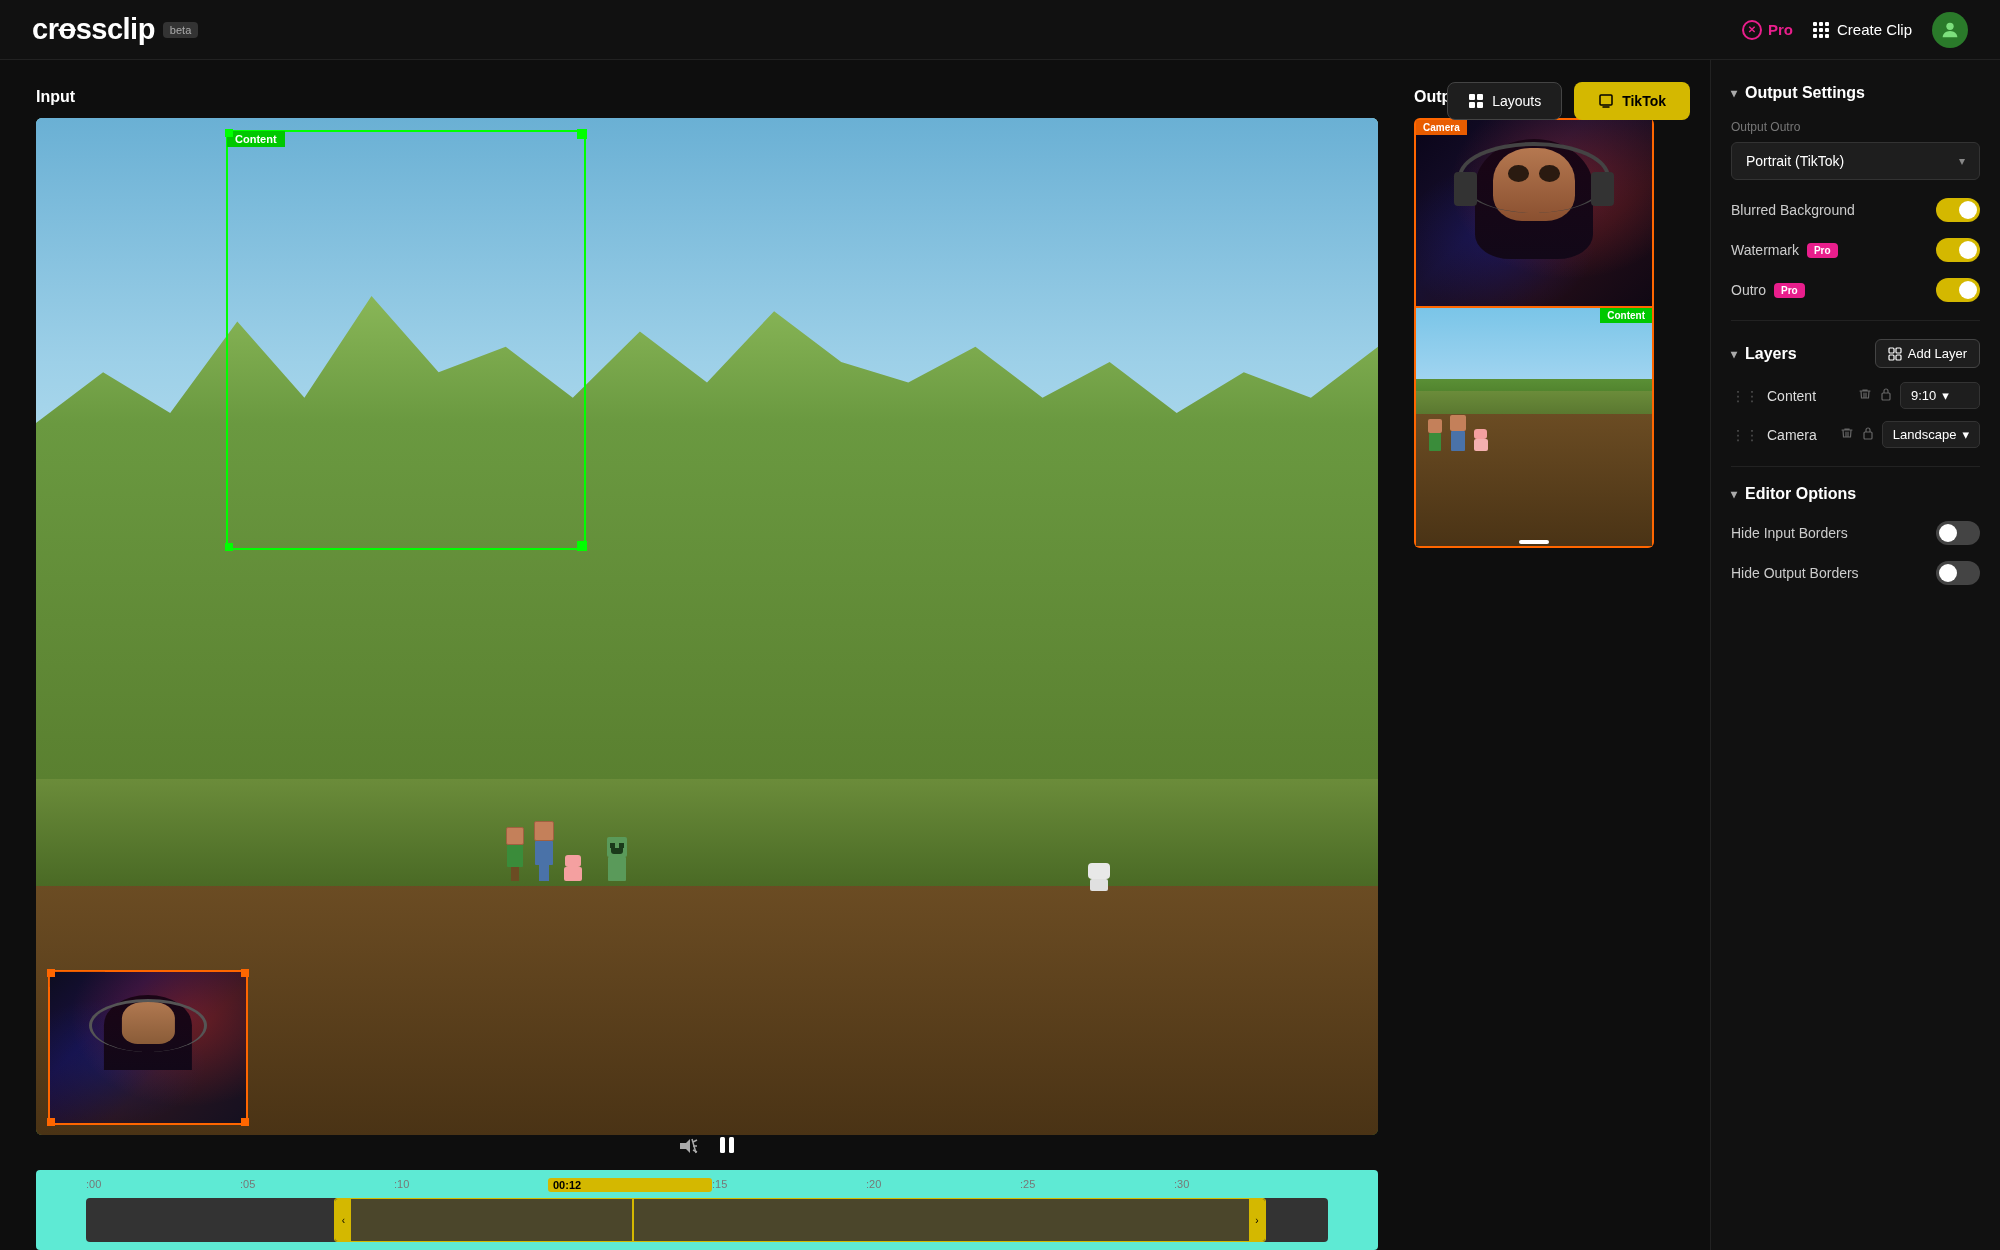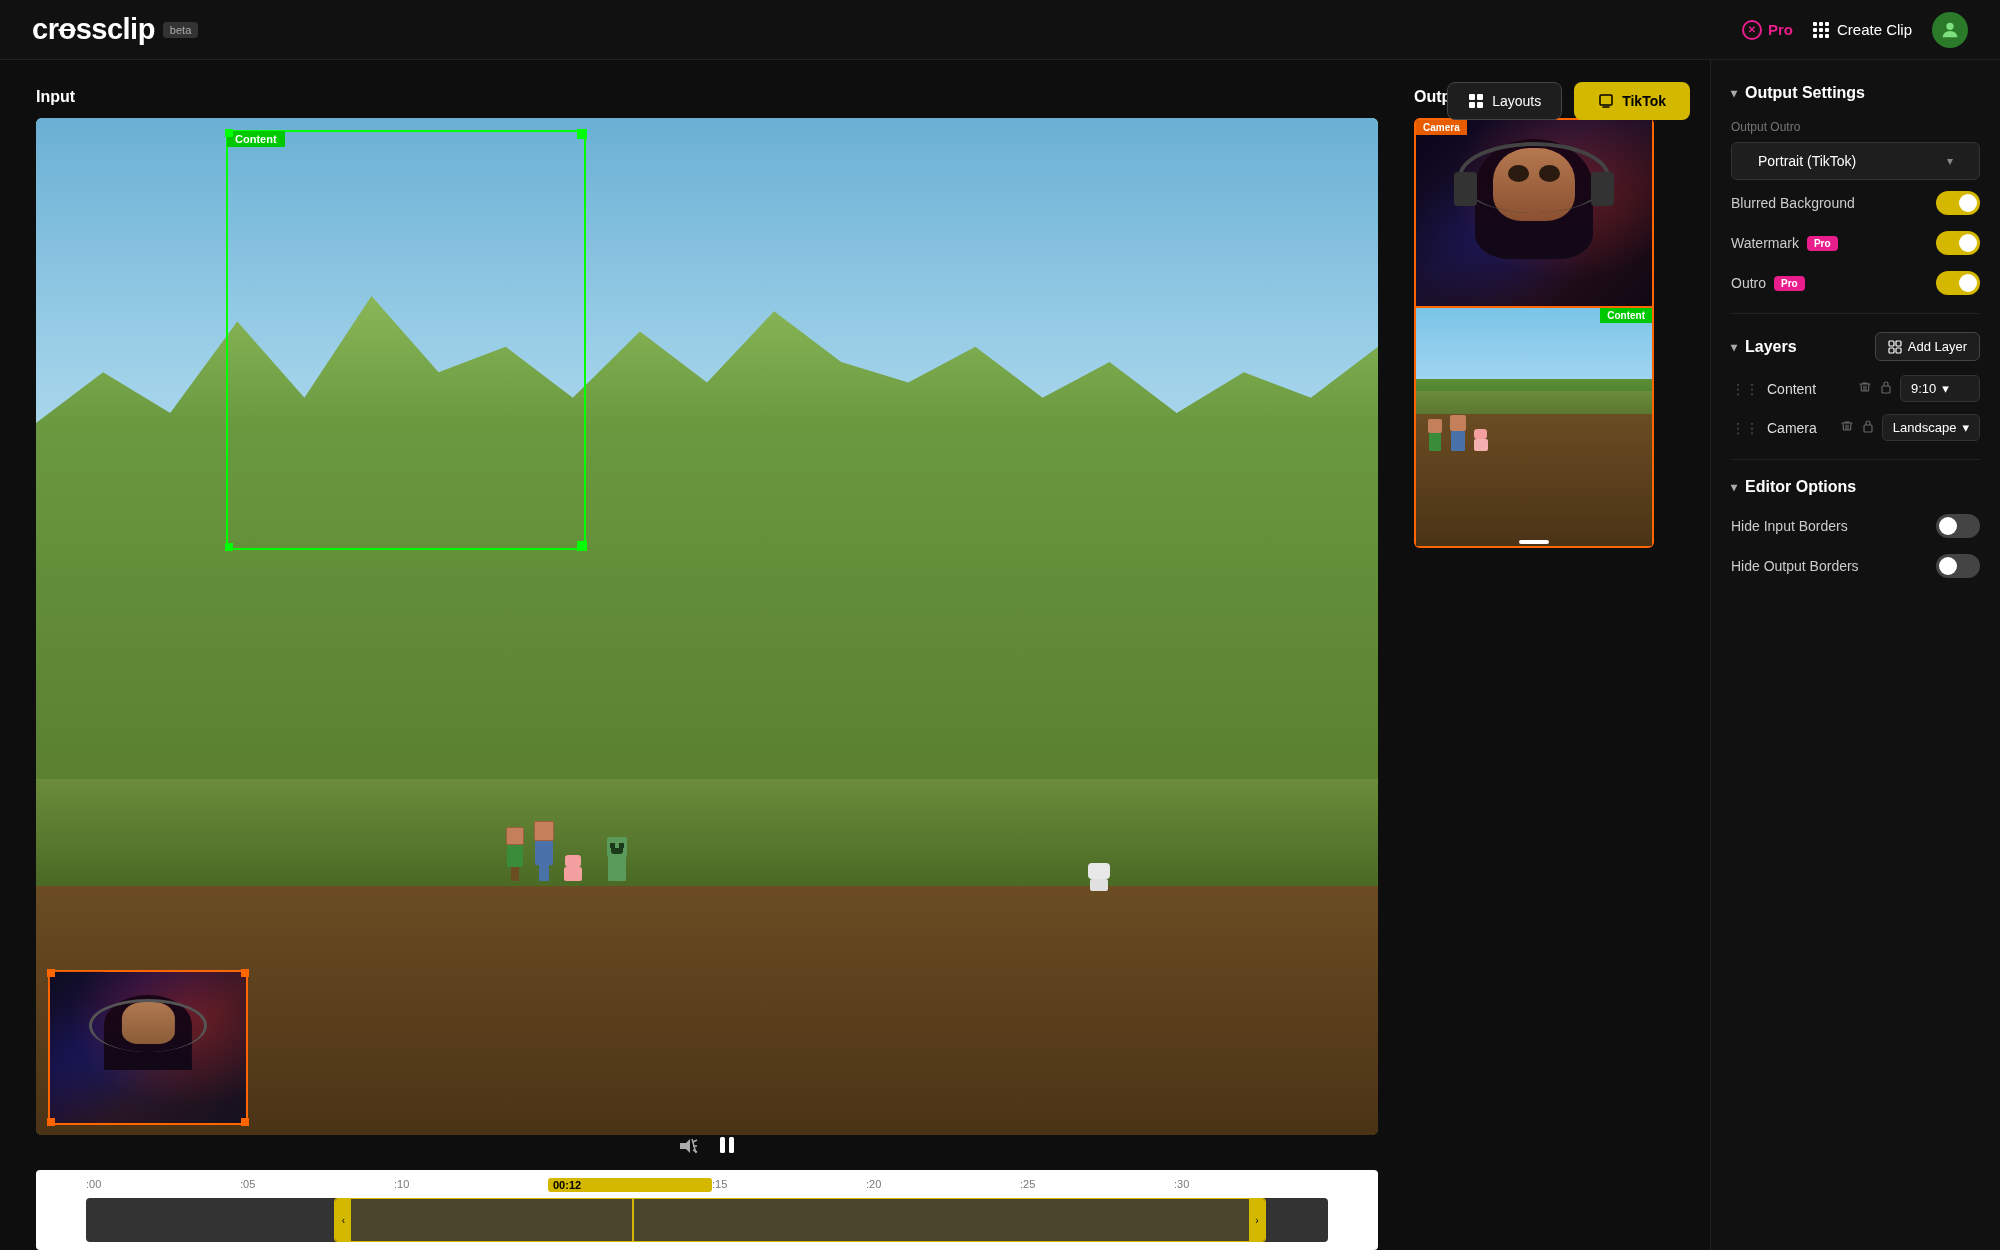--- a/index.html
+++ b/index.html
@@ -242,21 +242,21 @@
       font-size: 16px;
       cursor: pointer;
     }
     .play-pause {
       color: #fff;
       font-size: 20px;
       cursor: pointer;
     }
 
     .timeline {
-      background: #ffffff;
+      background: #5eead4;
       border-radius: 4px;
       padding: 8px 0;
       position: relative;
     }
     .timeline-ruler {
       display: flex;
       padding: 0 50px;
       margin-bottom: 6px;
       position: relative;
     }
@@ -366,29 +366,29 @@
       transition: left 0.2s;
     }
     .toggle.on .toggle-knob { left: 23px; }
     .toggle.off .toggle-knob { left: 3px; }
 
     
     .dropdown {
       background: #1e1e1e;
       border: 1px solid #333;
       border-radius: 6px;
-      padding: 10px 26px;
+      padding: 10px 14px;
       color: #fff;
       font-size: 14px;
       display: flex;
       align-items: center;
       justify-content: space-between;
       cursor: pointer;
       width: 100%;
-      margin-bottom: 11px;
+      margin-bottom: 18px;
     }
     .dropdown-arrow { color: #888; font-size: 12px; }
 
     
     .layers-header {
       display: flex;
       align-items: center;
       justify-content: space-between;
       margin-bottom: 14px;
     }

